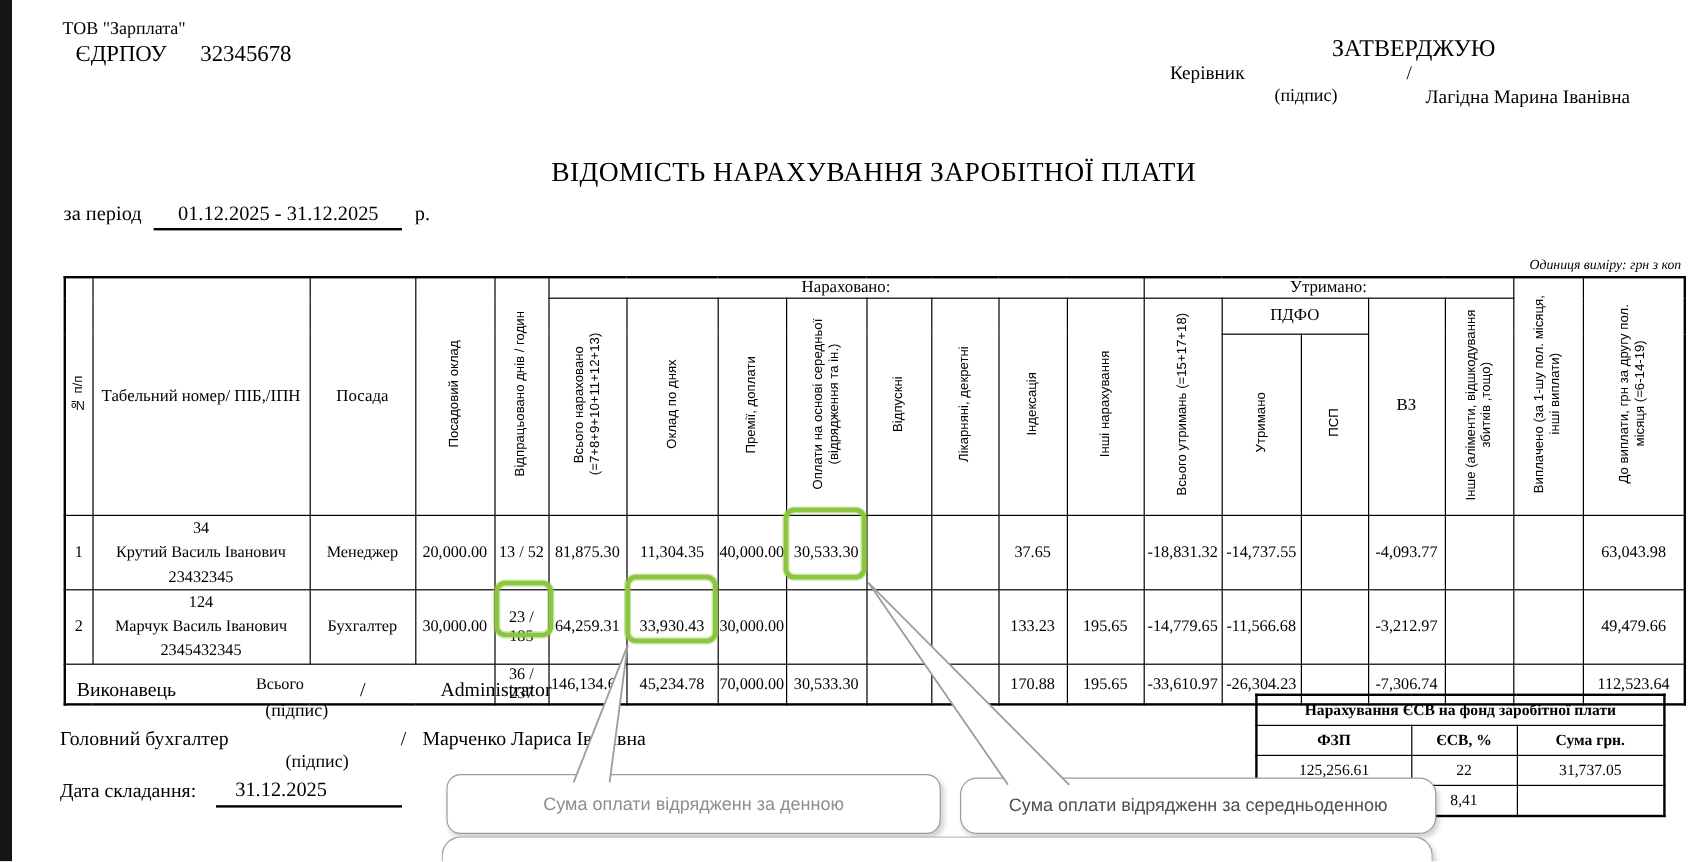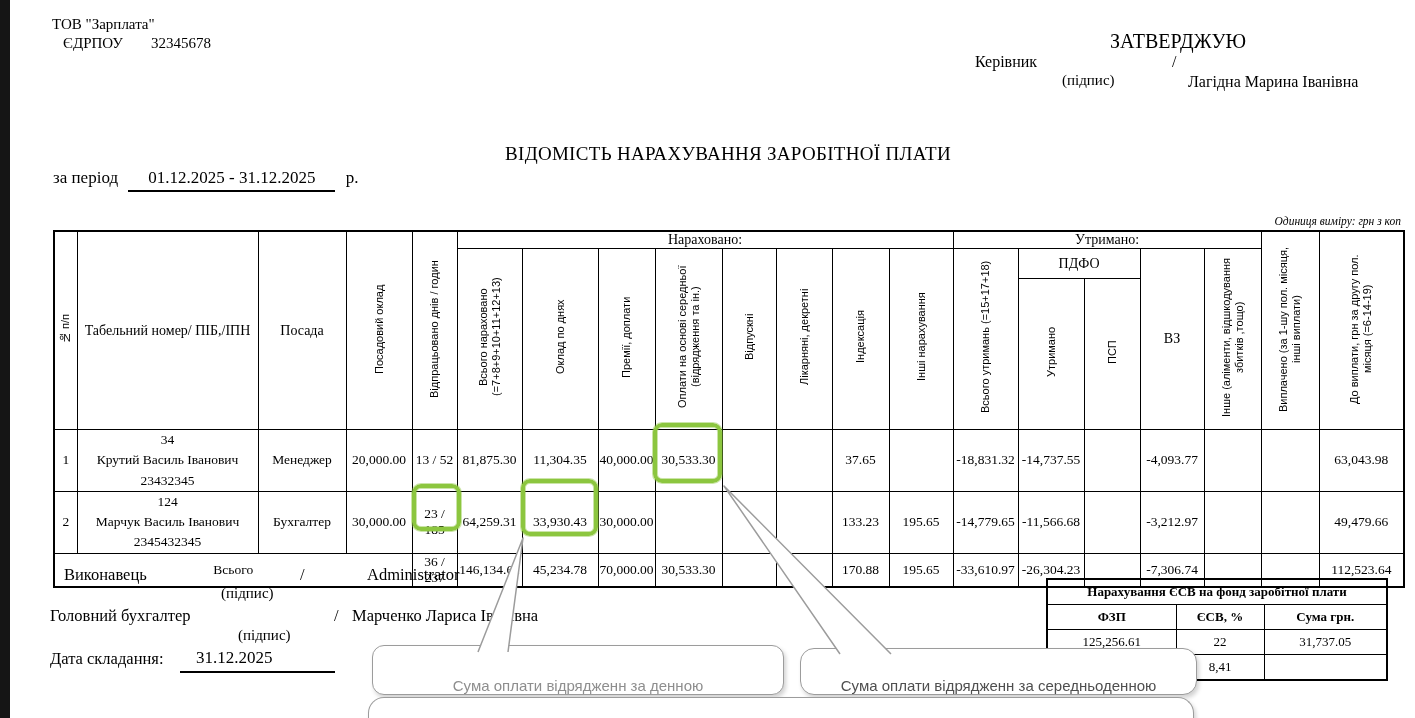--- a/index.html
+++ b/index.html
@@ -4,29 +4,29 @@
 <style>
   * { margin:0; padding:0; box-sizing:border-box; }
   html,body { background:#fff; }
   #page {
     position:relative; width:1415px; height:718px; background:#fff;
     font-family:"Liberation Serif", serif; color:#000; overflow:hidden;
   }
   .abs { position:absolute; }
   #left-bar { left:0; top:0; width:10px; height:718px; background:#151515; }
   #company-name { left:52px; top:16px; font-size:15px; }
-  #edrpou-line { left:63px; top:35px; font-size:15px; }
+  #edrpou-line { left:63px; top:35px; font-size:19px; }
   #edrpou-line .val { margin-left:28px; }
   #approve-title { left:1110px; top:30px; font-size:20px; }
   #approve-role { left:975px; top:53px; font-size:16px; }
   #approve-slash { left:1172px; top:53px; font-size:16px; }
   #approve-name { left:1188px; top:53px; font-size:16px;margin-top:20px; }
   #approve-sign { left:1062px; top:72px; font-size:15px; }
 
-  #doc-title { left:53px; top:131px; width:1350px; text-align:center; font-size:19px; letter-spacing:0.3px;margin-top:12px; }
+  #doc-title { left:53px; top:131px; width:1350px; text-align:center; font-size:23px; letter-spacing:0.3px; }
   #period-line { left:53px; top:168px; width:1350px; text-align:left; font-size:17px; }
   #period-line .uval { display:inline-block; padding:0 20px 2px 20px; border-bottom:2px solid #000; margin:0 6px; }
   #units-note { right:14px; top:215px; font-size:11.5px; font-style:italic; }
 
   
   #main-table { position:absolute; left:53px; top:230px; width:1350px;
     border-collapse:collapse; table-layout:fixed; border:2px solid #000; }
   #main-table th, #main-table td {
     border:1px solid #000; text-align:center; vertical-align:middle;
     padding:0 1px; overflow:hidden; font-weight:normal;
@@ -70,21 +70,21 @@
   .hl { position:absolute; border:4px solid #8cc63f; border-radius:9px;
     box-shadow:0 0 0 1px rgba(140,198,63,0.45), inset 0 0 0 1px rgba(140,198,63,0.45);
     pointer-events:none; z-index:4; }
   #hl-1 { left:412px; top:484px; width:49px; height:47px; }
   #hl-2 { left:521px; top:479px; width:77px; height:57px; }
   #hl-3 { left:653px; top:423px; width:69px; height:60px; }
 
   
   .bubble { position:absolute; background:#fff; border:1px solid #9c9c9c;
     border-radius:12px; box-shadow:2px 3px 4px rgba(0,0,0,0.18);
-    display:flex; align-items:flex-end; justify-content:center;
+    display:flex; align-items:center; justify-content:center;
     font-family:"Liberation Sans", sans-serif; font-size:15px; z-index:5; }
   #bubble-daily { left:372px; top:645px; width:412px; height:50px; color:#8e8e8e; }
   #bubble-avg { left:800px; top:648px; width:397px; height:47px; color:#4f4f4f; border-radius:14px; }
   #bubble-cut { left:368px; top:697px; width:826px; height:36px;
     border-radius:16px 16px 0 0; border-bottom:none; z-index:5; }
   #tails { position:absolute; left:0; top:0; width:1415px; height:718px;
     pointer-events:none; z-index:6; }
 </style>
 </head>
 <body>

